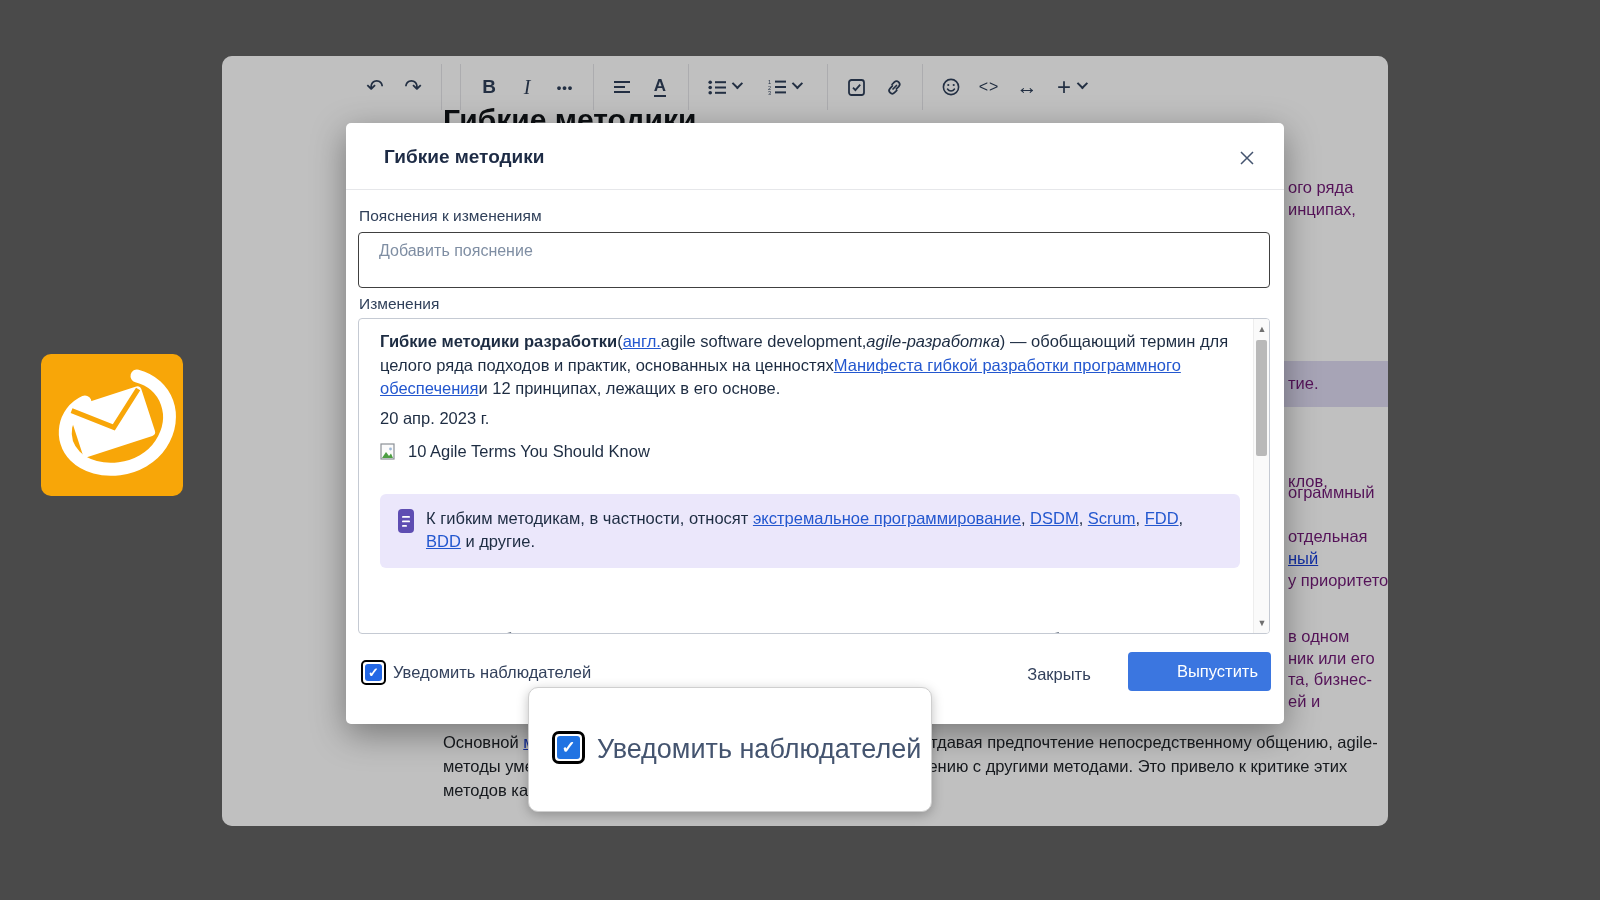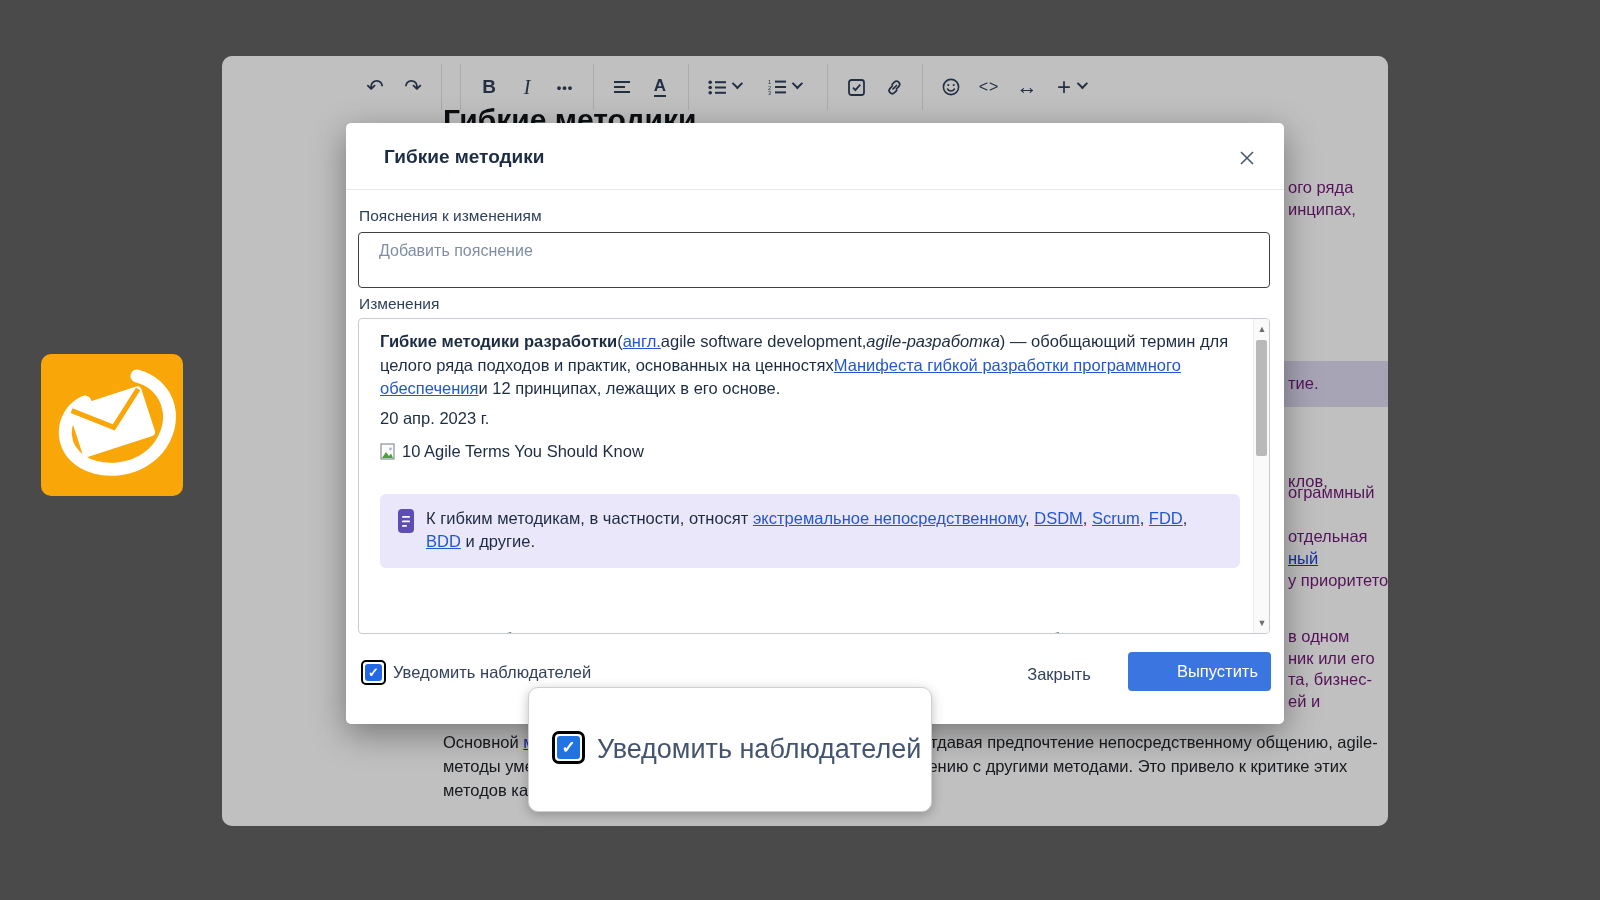--- a/index.html
+++ b/index.html
@@ -51,21 +51,21 @@
   .comment-input::placeholder { color:#7f8ea3; }
 
   .changes-box { position:absolute; left:12px; top:195px; width:912px; height:316px;
                  border:1px solid #c5cad3; border-radius:4px; overflow:hidden; background:#fff; }
   .changes-inner { position:absolute; left:0; top:0; right:16px; bottom:0; padding:11px 6px 0 21px;
                    font-size:16.5px; line-height:23.5px; color:#1d2c42; }
   .rt-bold { font-weight:700; }
   .rt-italic { font-style:italic;text-align:right; }
   .rt-link { color:#2357cf; text-decoration:underline; }
   .rt-date { margin-top:6px; }
-  .rt-imgline { margin-top:10px; display:flex; align-items:center; gap:4px; }
+  .rt-imgline { margin-top:10px; display:flex; align-items:center; gap:10px; }
   .panel { margin:30px 0 0 0; width:860px; background:#ebe7fb; border-radius:6px;
            padding:13px 18px 14px 46px; position:relative; }
   .panel-icon { position:absolute; left:16px; top:14px; }
   .clipped-line { position:absolute; left:21px; top:311px; font-size:16.5px; color:#1d2c42; white-space:nowrap; }
 
   
   .sb { position:absolute; right:0; top:0; width:16px; height:100%; background:#fafafa; border-left:1px solid #ededed; }
   .sb-up, .sb-down { position:absolute; left:0; width:16px; height:16px; color:#6f6f6f; font-size:9px;
                      display:flex; align-items:center; justify-content:center; }
   .sb-up { top:2px; } .sb-down { bottom:2px; }
@@ -221,21 +221,21 @@
         </svg>
         <span>10 Agile Terms You Should Know</span>
       </div>
       <div class="panel">
         <svg class="panel-icon" width="20" height="26" viewBox="0 0 20 26">
           <rect x="2" y="1" width="16" height="24" rx="4" fill="#5e4db2"></rect>
           <rect x="6" y="8" width="8" height="1.8" rx="0.9" fill="#ffffff"></rect>
           <rect x="6" y="12.5" width="8" height="1.8" rx="0.9" fill="#ffffff"></rect>
           <rect x="6" y="17" width="5" height="1.8" rx="0.9" fill="#ffffff"></rect>
         </svg>
-        <span>К гибким методикам, в частности, относят </span><span class="rt-link">экстремальное непосредственному</span><span>, </span><span class="rt-link">DSDM</span><span>, </span><span class="rt-link">Scrum</span><span>, </span><span class="rt-link">FDD</span><span>, </span><span class="rt-link">BDD</span><span> и другие.</span>
+        <span>К гибким методикам, в частности, относят </span><span class="rt-link">экстремальное программирование</span><span>, </span><span class="rt-link">DSDM</span><span>, </span><span class="rt-link">Scrum</span><span>, </span><span class="rt-link">FDD</span><span>, </span><span class="rt-link">BDD</span><span> и другие.</span>
       </div>
     </div>
     <div class="clipped-line">Большинство гибких методик нацелены на минимизацию рисков путём сведения разработки к серии коротких циклов</div>
     <div class="sb">
       <div class="sb-up">▲</div>
       <div class="sb-thumb"></div>
       <div class="sb-down">▼</div>
     </div>
   </div>
 

